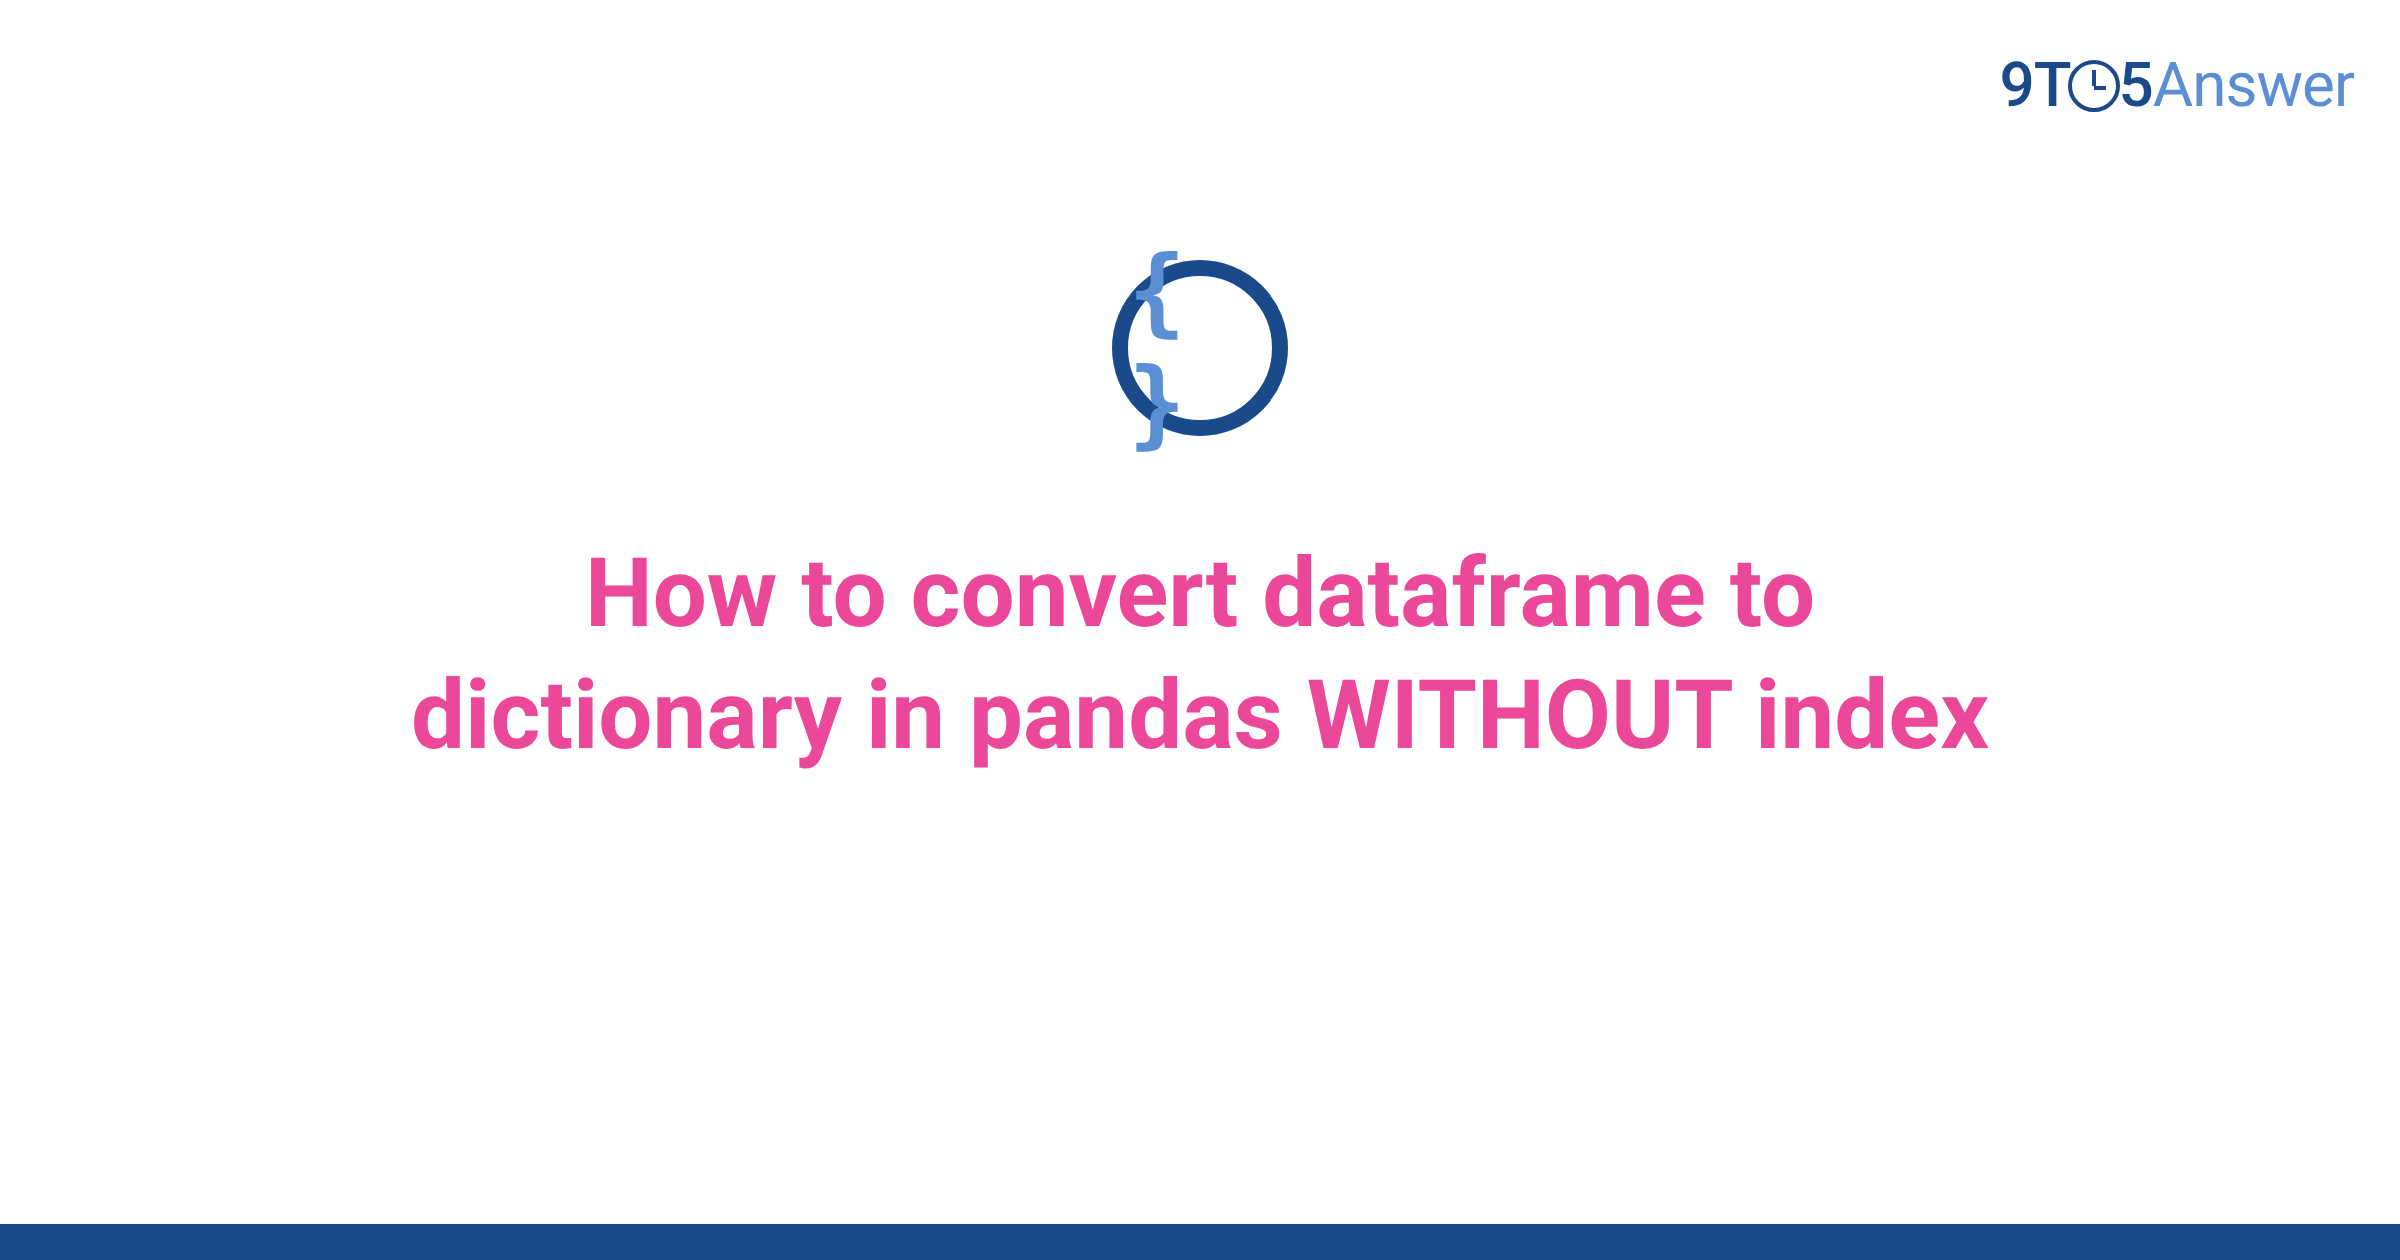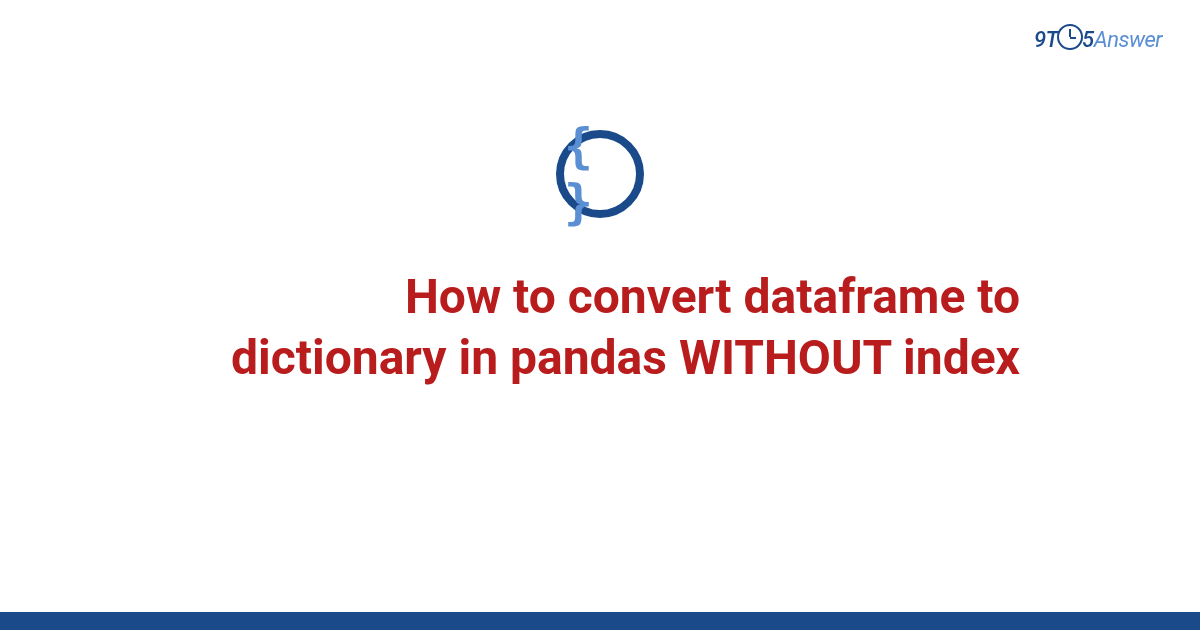--- a/index.html
+++ b/index.html
@@ -11,25 +11,24 @@
       width: 1200px;
       height: 630px;
       background: #ffffff;
       font-family: -apple-system, BlinkMacSystemFont, "Segoe UI", Roboto, Helvetica, Arial, sans-serif;
       position: relative;
       overflow: hidden;
     }
     .site-logo {
       position: absolute;
       top: 24px;
-      right: 38px;
-      font-size: 22px;
+      right: 23px;
+      font-size: 31px;
       font-weight: 400;
       letter-spacing: -0.5px;
-      font-style: italic;
     }
     .logo-9t {
       color: #1a4a8a;
       font-weight: 500;
     }
     .logo-clock {
       display: inline-flex;
       align-items: center;
       justify-content: center;
       width: 26px;
@@ -89,22 +88,22 @@
     .code-icon-braces {
       font-size: 48px;
       font-weight: 700;
       color: #5a8fd4;
       letter-spacing: -4px;
       font-family: "Consolas", "Monaco", monospace;
     }
     .title {
       font-size: 48px;
       font-weight: 700;
-      color: #b91c1c;
-      text-align: right;
+      color: #ec4899;
+      text-align: center;
       line-height: 1.28;
       max-width: 920px;
       padding: 0 40px;
     }
     .bottom-bar {
       position: absolute;
       bottom: 0;
       left: 0;
       right: 0;
       height: 18px;

